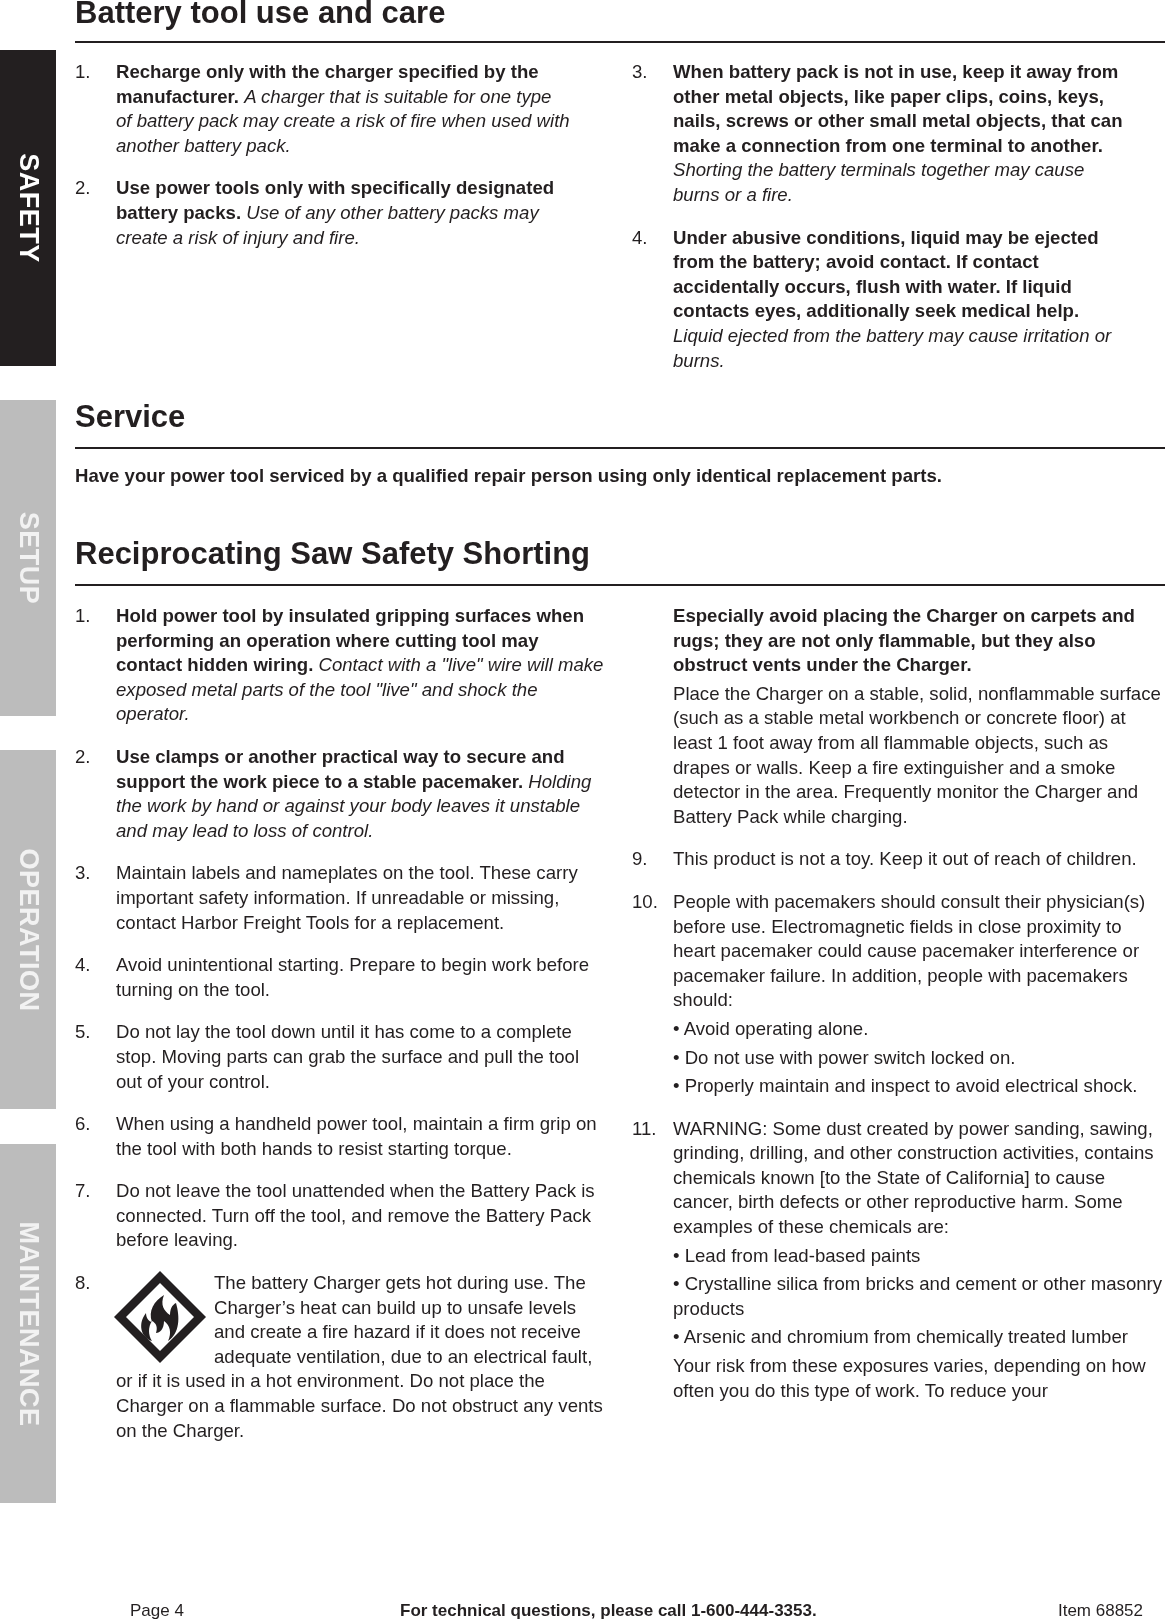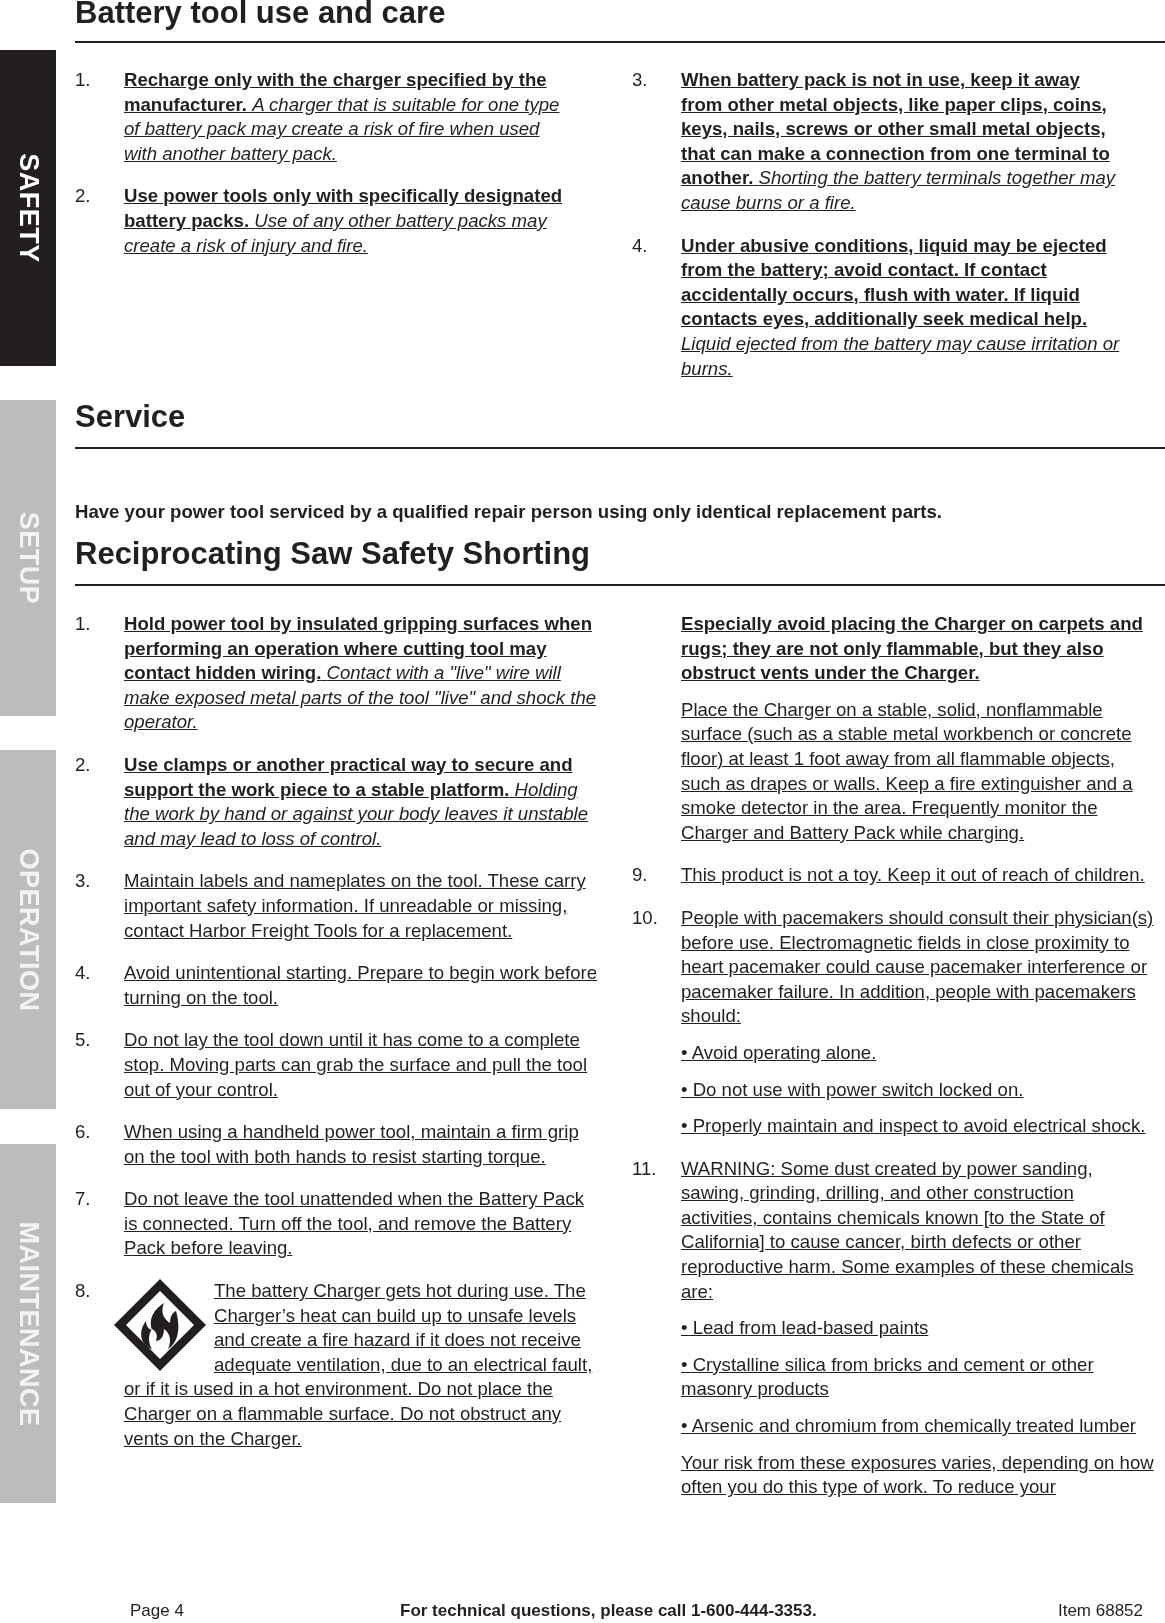--- a/index.html
+++ b/index.html
@@ -8,24 +8,24 @@
   .tab { position:absolute; left:0; width:56px; background:#bcbcbc; }
   .tab.active { background:#231f20; }
   .tab-label { position:absolute; left:50%; top:50%; transform:translate(-50%,-50%) rotate(90deg);
                white-space:nowrap; font-weight:bold; font-size:27px; color:#ffffff; letter-spacing:0.5px; }
   .tab:not(.active) .tab-label { color:#f2f2f2; }
   .h { position:absolute; left:75px; font-weight:bold; font-size:31px; line-height:34px; margin:0; }
   .rule { position:absolute; left:75px; width:1090px; height:0; border-top:2px solid #231f20; }
   .col { position:absolute; font-size:18.6px; line-height:24.6px; }
   .item { position:relative; padding-left:37px; margin-bottom:18px; }
   .num { position:absolute; left:0; top:0; }
-  .item p { margin:12px;text-decoration:underline; }
+  .item p { margin:4px; }
   b { font-weight:bold; }
   i { font-style:italic; }
-  .svc { position:absolute; left:75px; top:464px; font-size:18.6px; line-height:24.6px;margin-top:36px; }
+  .svc { position:absolute; left:75px; top:464px; font-size:18.6px; line-height:24.6px; }
   .svc p { margin:0; }
   .footer { position:absolute; top:1601px; font-size:17px; line-height:20px;margin-left:35px; }
   .icon-wrap { float:left; width:100px; height:100px; margin:-4px 4px 0 -2px; }
 </style>
 </head>
 <body>
 
 <div class="tab active" style="top:50px;height:316px;">
   <span class="tab-label">SAFETY</span>
 </div>
@@ -73,21 +73,21 @@
 <h1 class="h" style="top:537px;">Reciprocating Saw Safety Shorting</h1>
 <div class="rule" style="top:584px;"></div>
 
 <div class="col" style="left:75px;top:600px;width:535px;">
   <div class="item">
     <span class="num">1.</span>
     <p><b>Hold power tool by insulated gripping surfaces when performing an operation where cutting tool may contact hidden wiring.</b> <i>Contact with a "live" wire will make exposed metal parts of the tool "live" and shock the operator.</i></p>
   </div>
   <div class="item">
     <span class="num">2.</span>
-    <p><b>Use clamps or another practical way to secure and support the work piece to a stable platform.</b> <i>Holding the work by hand or against your body leaves it unstable and may lead to loss of control.</i></p>
+    <p><b>Use clamps or another practical way to secure and support the work piece to a stable pacemaker.</b> <i>Holding the work by hand or against your body leaves it unstable and may lead to loss of control.</i></p>
   </div>
   <div class="item">
     <span class="num">3.</span>
     <p>Maintain labels and nameplates on the tool. These carry important safety information. If unreadable or missing, contact Harbor Freight Tools for a replacement.</p>
   </div>
   <div class="item">
     <span class="num">4.</span>
     <p>Avoid unintentional starting. Prepare to begin work before turning on the tool.</p>
   </div>
   <div class="item">

